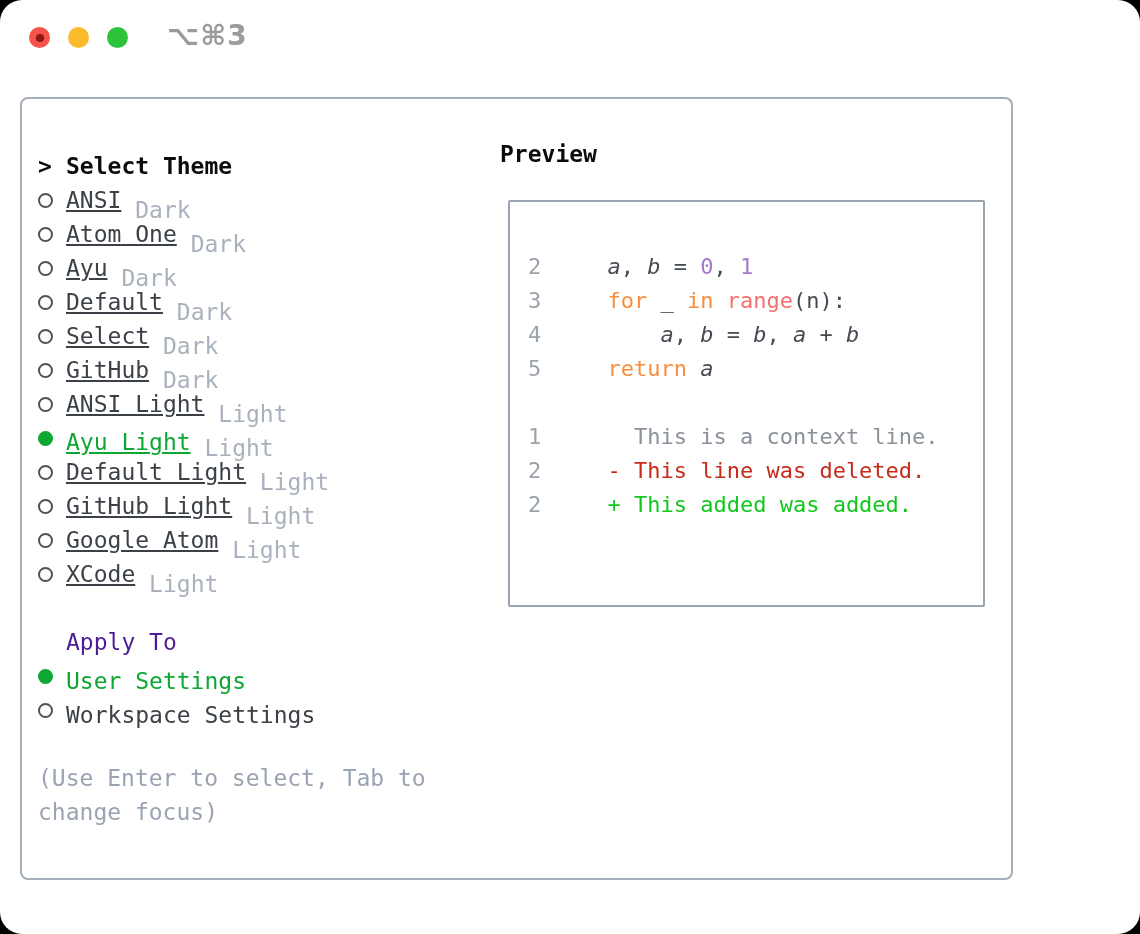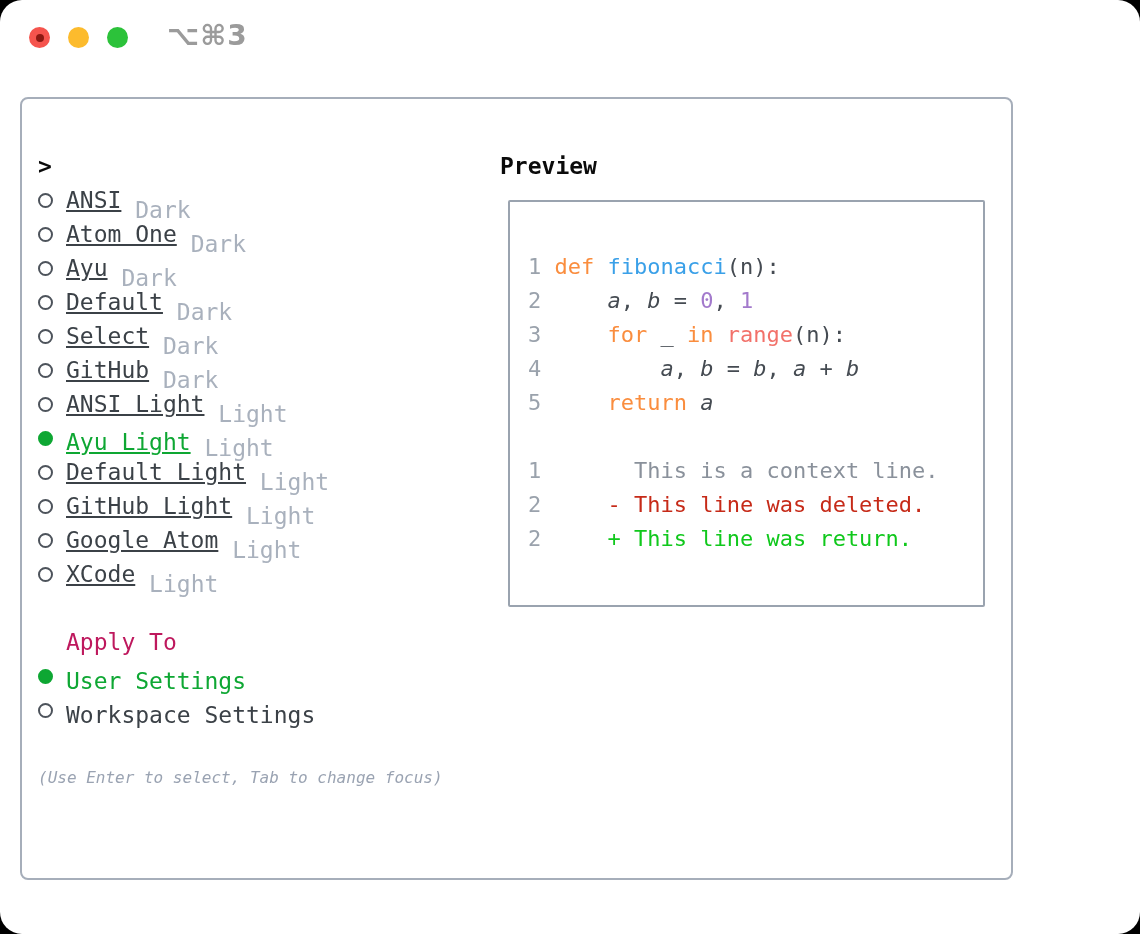--- a/index.html
+++ b/index.html
@@ -29,28 +29,28 @@
   .left-col{position:absolute;left:16px;top:50px;width:440px;}
   .row{height:34px;display:flex;align-items:center;font-size:23px;}
   .marker{flex:0 0 28px;width:28px;display:flex;align-items:center;}
   .prompt{font-weight:bold;color:#0b0b0b;}
   .header-label{font-weight:bold;color:#0b0b0b;white-space:pre;}
   .circle{width:15px;height:15px;border:2px solid var(--circle-outline);border-radius:50%;}
   .circle.filled{background:var(--accent-green);border-color:var(--accent-green);}
   .t-name{color:var(--list-text);white-space:pre;text-decoration:underline;}
   .t-variant{color:var(--variant-gray);white-space:pre;margin-top:20px;}
   .theme-row.selected .t-name{color:var(--accent-green);margin-top:8px;}
-  .apply-label{color:#be185d;white-space:pre;}
+  .apply-label{color:#4c1d95;white-space:pre;}
   .opt-label{color:var(--list-text);white-space:pre;margin-top:10px;}
   .opt-row.selected .opt-label{color:var(--accent-green);}
   .spacer{height:34px;}
-  .hint{width:420px;font-size:16px;line-height:34px;color:var(--hint-gray);font-style:italic;}
+  .hint{width:420px;font-size:23px;line-height:34px;color:var(--hint-gray);}
   
   .preview-label{
-    position:absolute;left:478px;top:50px;height:34px;line-height:34px;
+    position:absolute;left:478px;top:38px;height:34px;line-height:34px;
     font-size:23px;font-weight:bold;color:#0b0b0b;
   }
   .preview-box{
     position:absolute;left:486px;top:101px;width:477px;height:407px;
     border:2px solid var(--preview-border);border-radius:2px;background:#fff;
   }
   .code{padding:48px 0 0 18px;font-size:22px;}
   .code-line{height:34px;line-height:34px;white-space:pre;}
   .lineno{display:inline-block;width:2ch;color:var(--line-number);}
   .tok-plain{color:var(--code-text);}
@@ -75,20 +75,21 @@
     <span class="light yellow"></span>
     <span class="light green"></span>
     <span class="win-title">⌥⌘3</span>
   </div>
 
   <div class="panel">
 
     <div class="left-col">
       <div class="row">
         <span class="marker prompt">&gt;</span>
+        <span class="header-label">Select Theme</span>
       </div>
 
       <div id="theme-list">
           <div class="row theme-row">
             <span class="marker">
               <span class="circle"></span>
             </span>
             <span class="t-name">ANSI</span>
             <span class="t-variant"> Dark</span>
           </div>
@@ -195,26 +196,25 @@
 
       <div class="spacer"></div>
 
       <div class="hint">(Use Enter to select, Tab to change focus)</div>
     </div>
 
     <div class="preview-label">Preview</div>
 
     <div class="preview-box">
       <div class="code" id="code">
-          <div class="code-line"><span class="lineno">1</span><span class="tok tok-keyword">def </span><span class="tok tok-function">fibonacci</span><span class="tok tok-plain">(n):</span></div>
           <div class="code-line"><span class="lineno">2</span><span class="tok tok-plain">    </span><span class="tok tok-variable">a</span><span class="tok tok-plain">, </span><span class="tok tok-variable">b</span><span class="tok tok-plain"> = </span><span class="tok tok-number">0</span><span class="tok tok-plain">, </span><span class="tok tok-number">1</span></div>
           <div class="code-line"><span class="lineno">3</span><span class="tok tok-plain">    </span><span class="tok tok-keyword">for</span><span class="tok tok-plain"> _ </span><span class="tok tok-keyword">in</span><span class="tok tok-plain"> </span><span class="tok tok-builtin">range</span><span class="tok tok-plain">(n):</span></div>
           <div class="code-line"><span class="lineno">4</span><span class="tok tok-plain">        </span><span class="tok tok-variable">a</span><span class="tok tok-plain">, </span><span class="tok tok-variable">b</span><span class="tok tok-plain"> = </span><span class="tok tok-variable">b</span><span class="tok tok-plain">, </span><span class="tok tok-variable">a</span><span class="tok tok-plain"> + </span><span class="tok tok-variable">b</span></div>
           <div class="code-line"><span class="lineno">5</span><span class="tok tok-plain">    </span><span class="tok tok-keyword">return</span><span class="tok tok-plain"> </span><span class="tok tok-variable">a</span></div>
           <div class="code-line"><span class="lineno"></span></div>
           <div class="code-line"><span class="lineno">1</span><span class="tok tok-context">      This is a context line.</span></div>
           <div class="code-line"><span class="lineno">2</span><span class="tok tok-deleted">    - This line was deleted.</span></div>
-          <div class="code-line"><span class="lineno">2</span><span class="tok tok-added">    + This line was return.</span></div>
+          <div class="code-line"><span class="lineno">2</span><span class="tok tok-added">    + This added was added.</span></div>
         </div>
     </div>
 
   </div>
 </div>
 
 </body></html>

